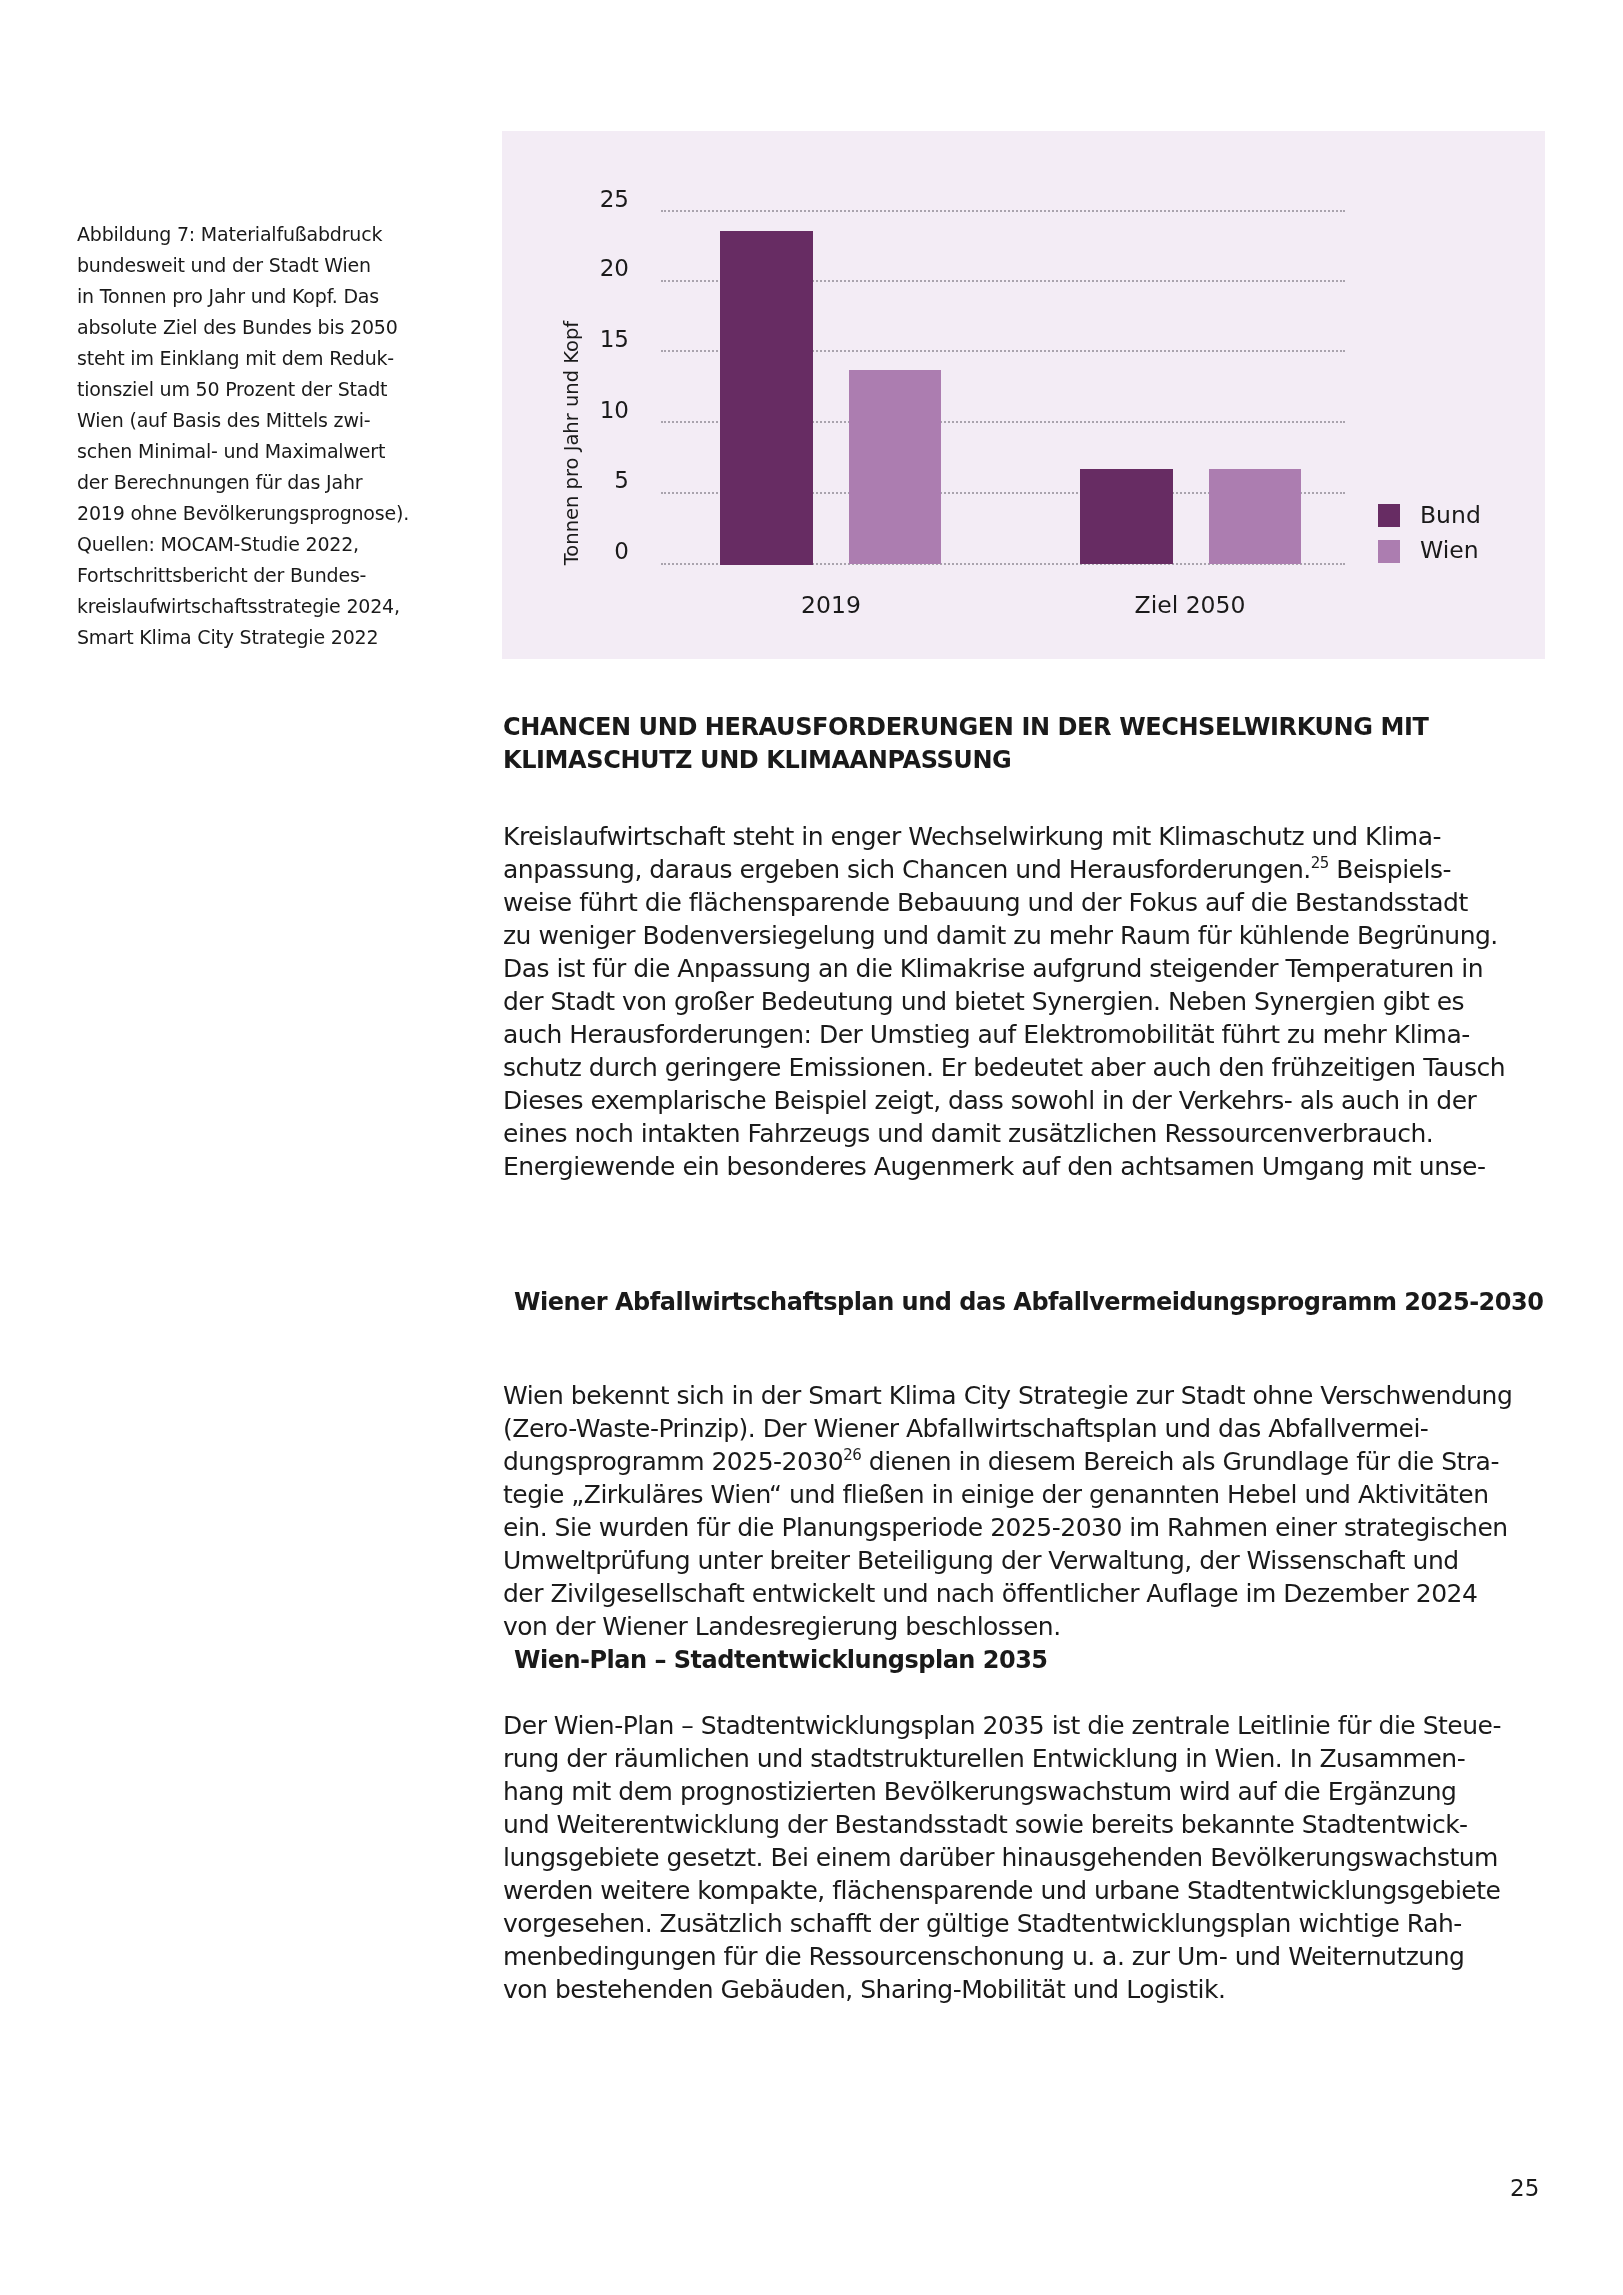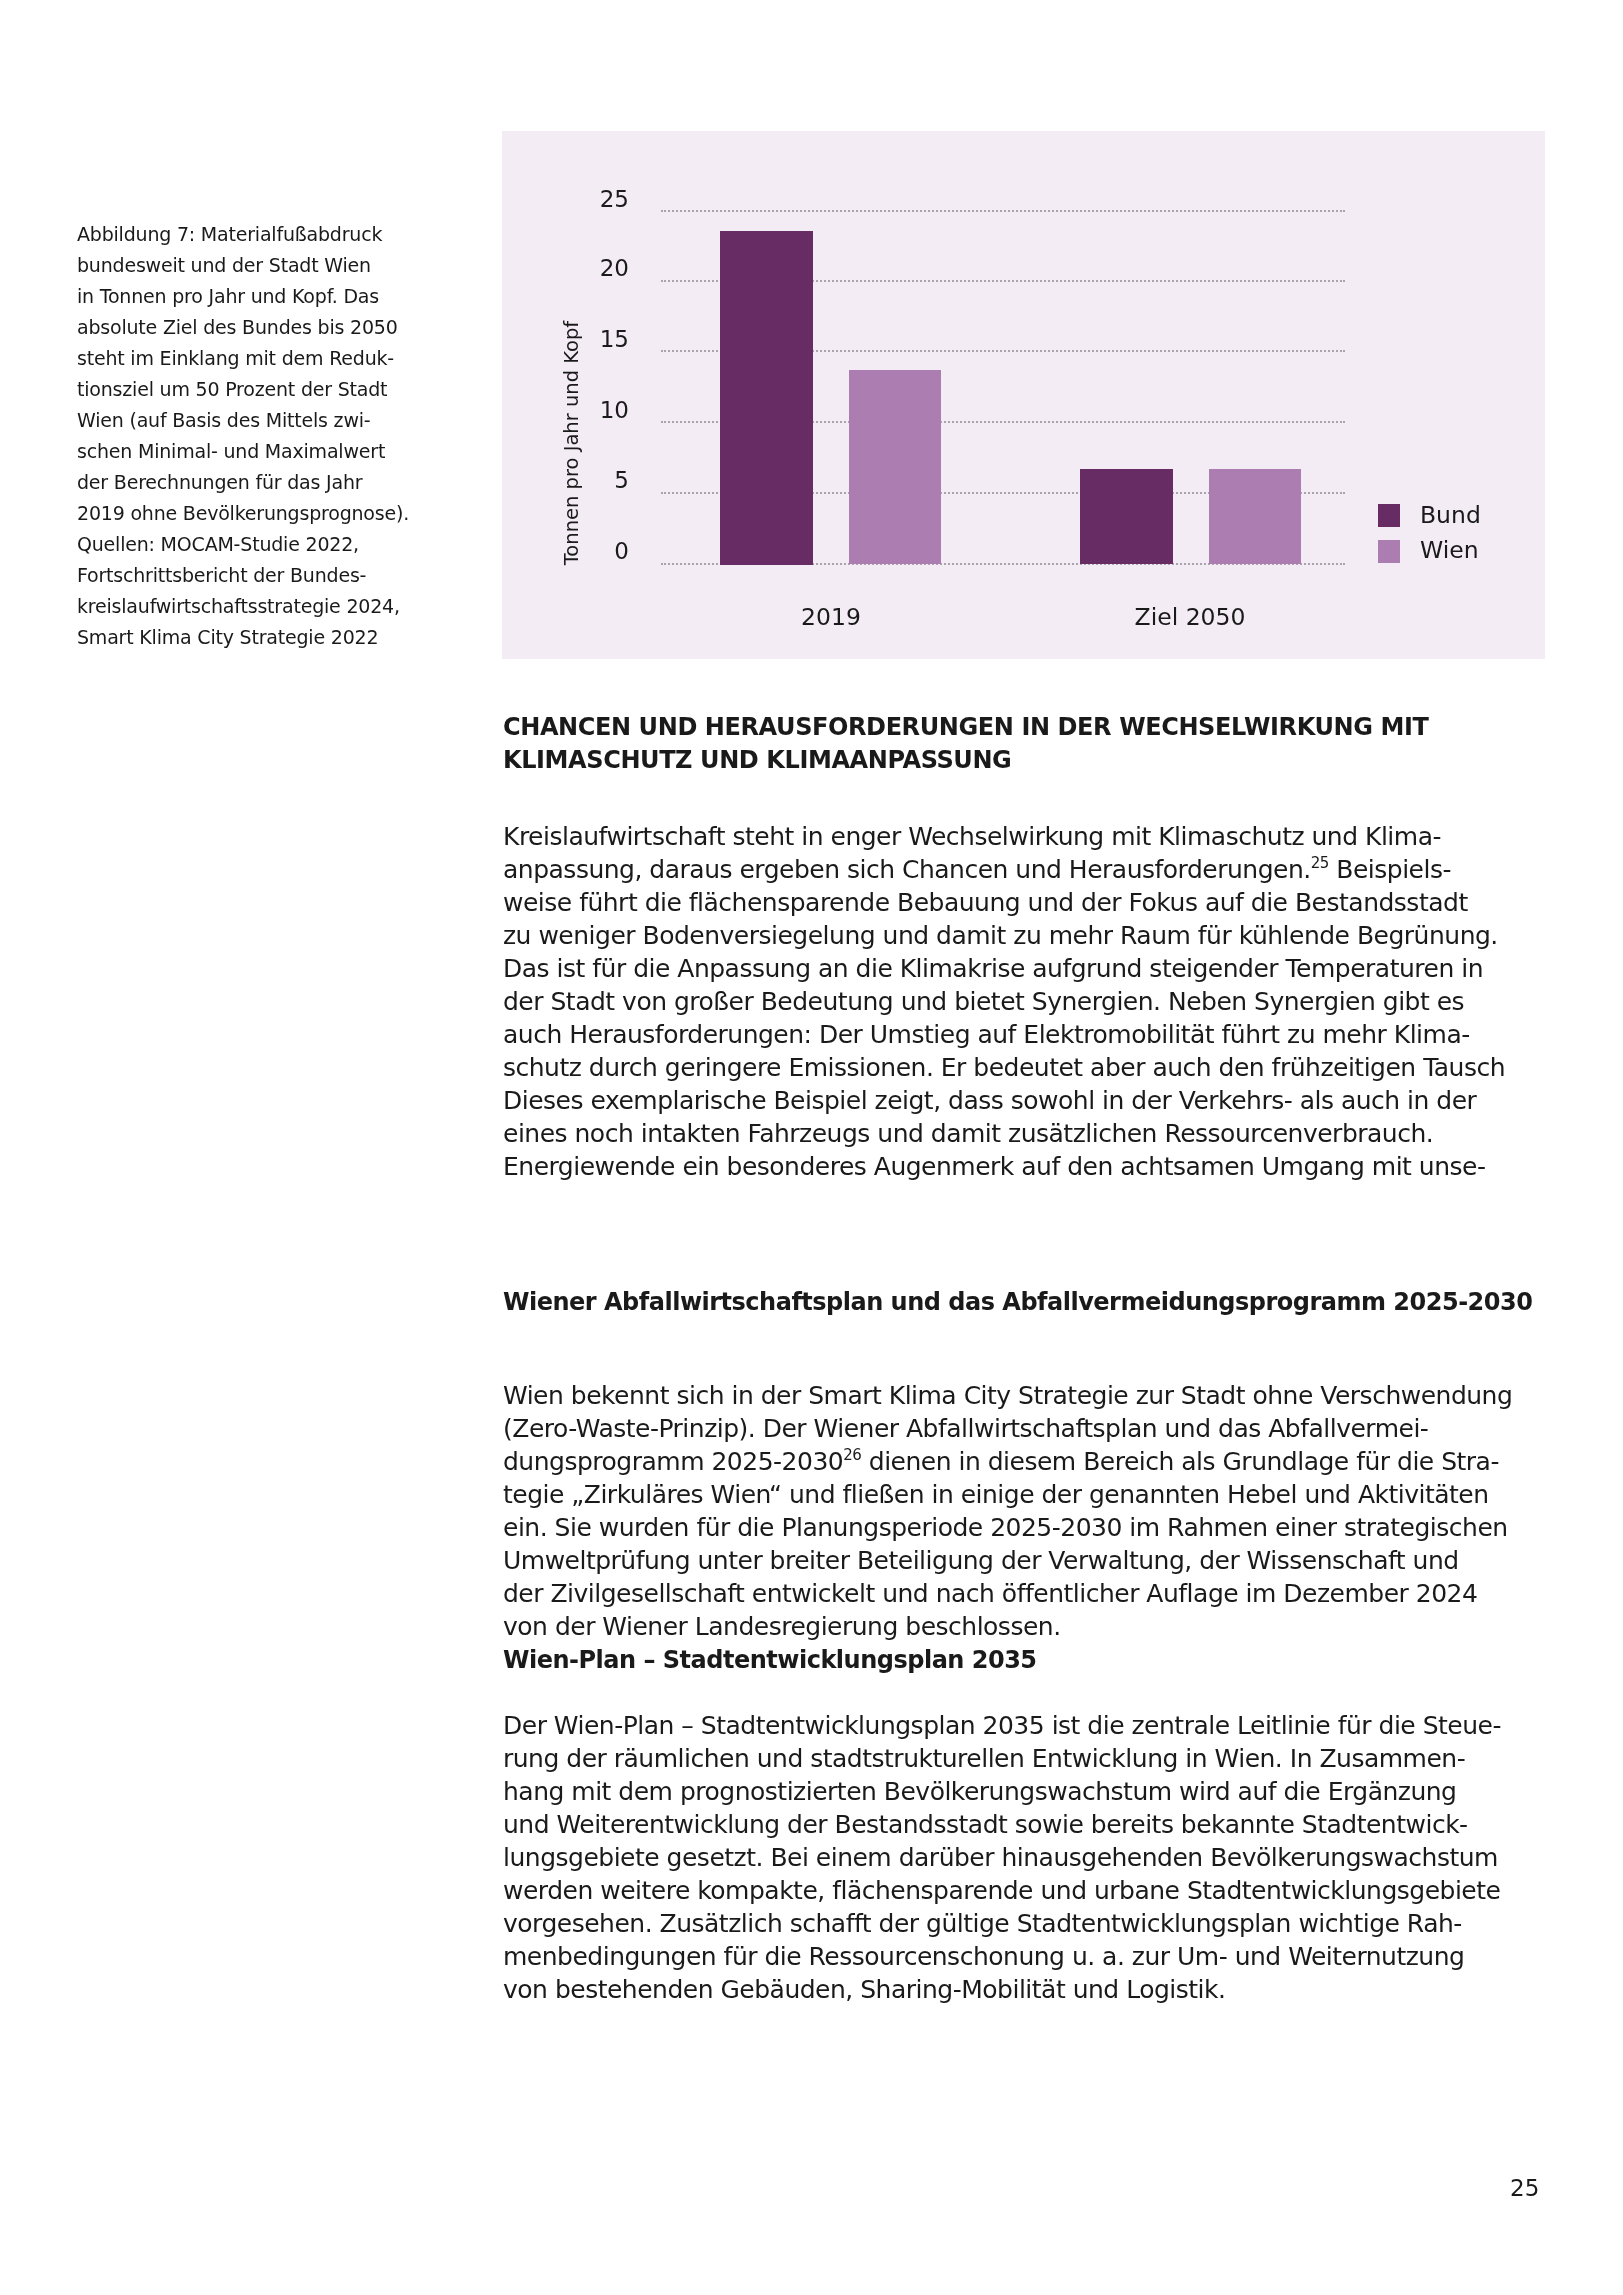--- a/index.html
+++ b/index.html
@@ -12,30 +12,30 @@
 
   .chart-panel { position: absolute; left: 502px; top: 131px; width: 1043px; height: 528px;
                  background: #f3ecf5; }
   .gridline { position: absolute; left: 661px; width: 684px; height: 0;
               border-top: 2.4px dotted #a9a3ad; }
   .tick { position: absolute; width: 49px; left: 580px; text-align: right;
           font-size: 23px; line-height: 24px; color: #1a1a1a; }
   .ylabel { position: absolute; left: 571px; top: 443px; transform: translate(-50%, -50%) rotate(-90deg);
             white-space: nowrap; font-size: 19.5px; color: #1a1a1a; }
   .bar { position: absolute; }
-  .xcat { position: absolute; top: 591px; width: 244px; text-align: center; font-size: 23.5px; margin-top: 12px; }
+  .xcat { position: absolute; top: 591px; width: 244px; text-align: center; font-size: 23.5px; }
   .legend-sw { position: absolute; left: 1378px; width: 22px; height: 23px; }
   .legend-tx { position: absolute; left: 1420px; font-size: 23.5px; line-height: 24px; }
 
   .section-heading { position: absolute; left: 503px; top: 711px; width: 1071px;
                      font-weight: bold; font-size: 24px; line-height: 33px; letter-spacing: -0.4px; }
   .body-block { position: absolute; left: 503px; width: 1071px; font-size: 25px; line-height: 33px;
                 letter-spacing: -0.5px; }
   .body-block .ln { display: block; white-space: nowrap; }
-  .subheading { position: absolute; left: 503px; width: 1071px; font-weight: bold; font-size: 24px;
+  .subheading { position: absolute; left: 514px; width: 1071px; font-weight: bold; font-size: 24px;
                 line-height: 32px; letter-spacing: -0.5px; }
   sup { font-size: 60%; line-height: 0; vertical-align: 0.7em; }
 
   .page-number { position: absolute; left: 1510px; top: 2175px; font-size: 23px; }
 </style>
 </head>
 <body>
 
 <div class="caption">
   <span class="ln">Abbildung 7: Materialfußabdruck</span>

